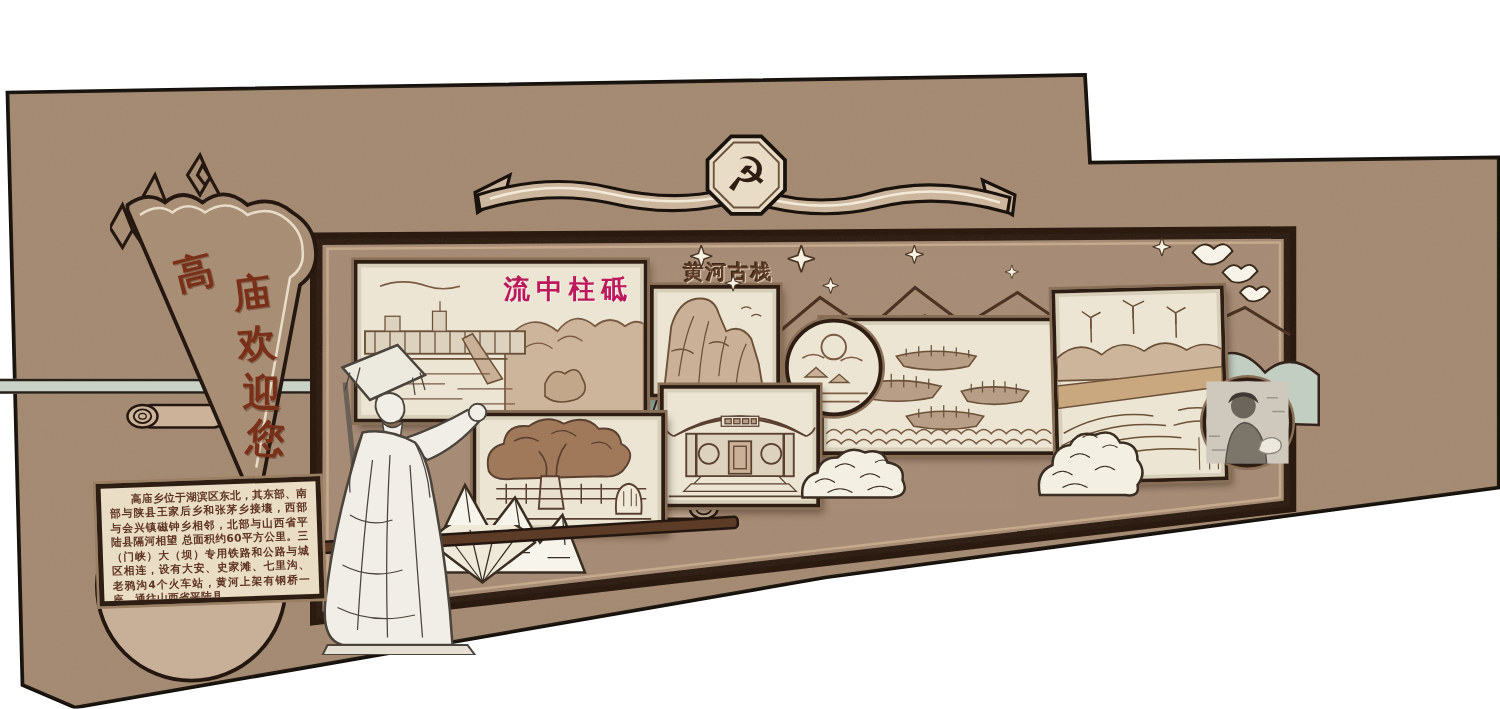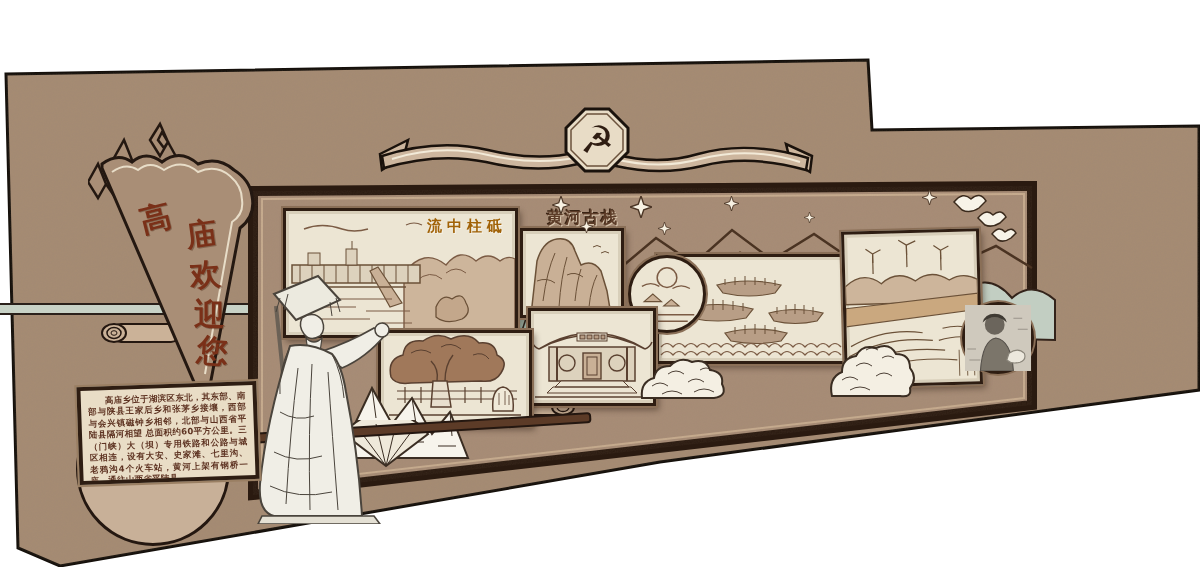--- a/index.html
+++ b/index.html
@@ -4,22 +4,22 @@
 <style>
   html,body{margin:0;padding:0;background:#ffffff;}
   #stage{position:relative;width:1200px;height:567px;overflow:hidden;background:#ffffff;
          font-family:"DejaVu Sans","Liberation Sans",sans-serif;}
   .abs{position:absolute;}
   
   .panel{position:absolute;background:#ece5d3;border:3px solid #2e1d12;
          box-shadow:0 0 0 2px #8a6f57, 3px 4px 6px rgba(40,25,15,.45), inset 0 0 0 3px #d8cfba;}
   .panel svg{display:block;width:100%;height:100%;}
   
-  .dam-title{position:absolute;right:8px;top:6px;font-size:15px;font-weight:bold;
-             color:#a16207;letter-spacing:5px;text-shadow:1px 1px 0 rgba(255,255,255,.5);}
+  .dam-title{position:absolute;right:8px;top:6px;font-size:21px;font-weight:bold;
+             color:#be185d;letter-spacing:5px;text-shadow:1px 1px 0 rgba(255,255,255,.5);}
   .seal-title{position:absolute;left:547px;top:208px;z-index:6;font-size:16px;font-weight:bold;
               color:#5c3c28;letter-spacing:2px;
               text-shadow:1px 1px 0 #d9c6ae,-1px -1px 0 #3a2414;}
   
   .flag-char{position:absolute;z-index:8;font-size:31px;font-weight:bold;color:#7a3018;
              text-shadow:1px 1px 0 rgba(60,25,10,.35);}
   
   .plaque{position:absolute;left:78px;top:384px;width:158px;height:80px;z-index:8;
           background:#e9ddc6;border:4px solid #2e1d12;box-shadow:0 0 0 2px #9a7f63;
           transform:rotate(-2deg);padding:5px 7px;overflow:hidden;}

